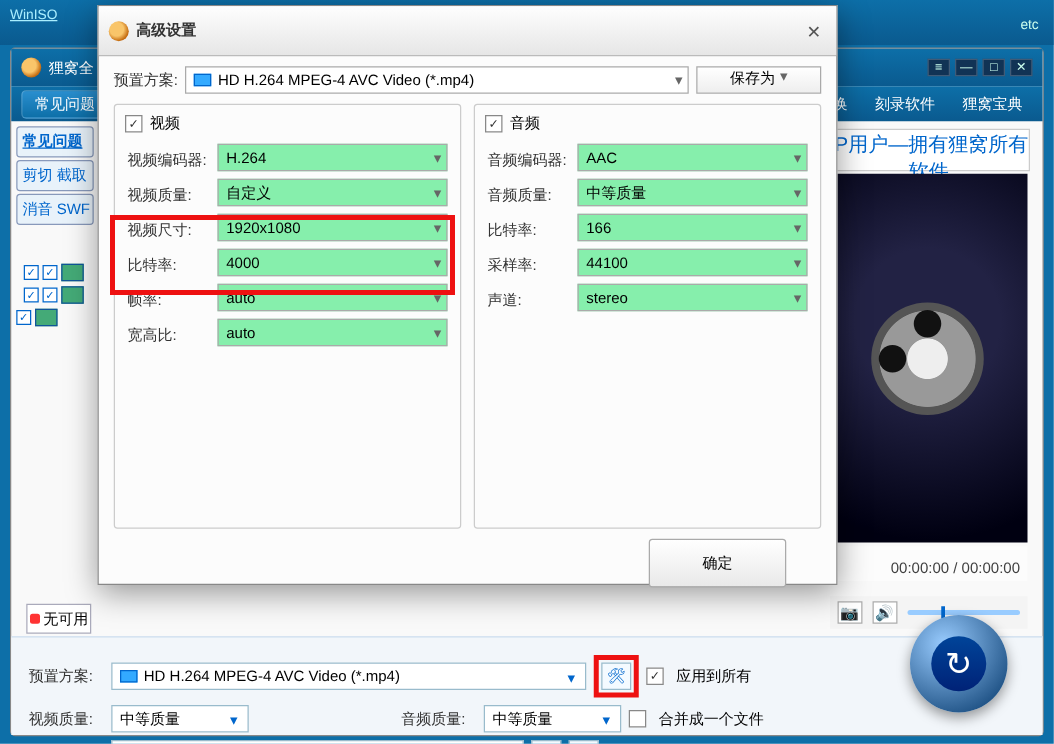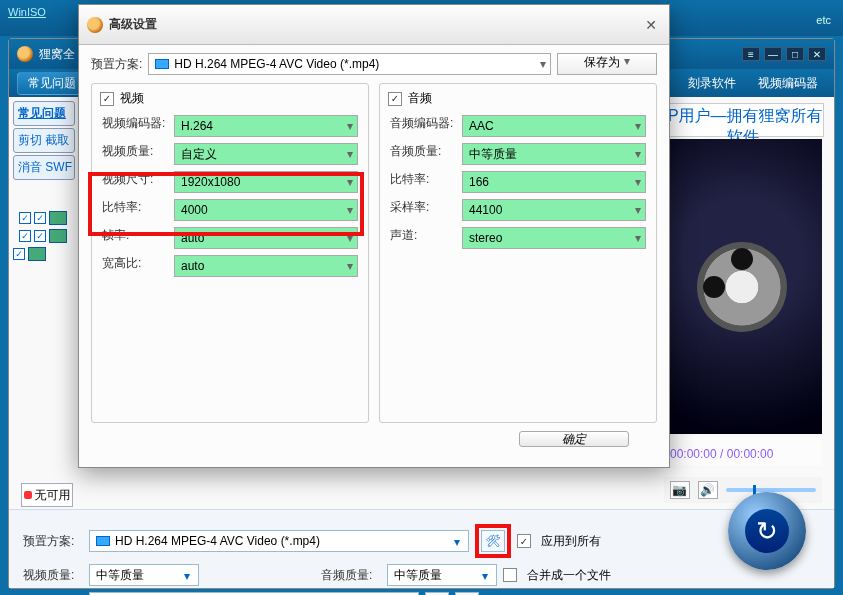--- a/index.html
+++ b/index.html
@@ -30,21 +30,21 @@
 
 .preview { position: absolute; right: 12px; top: 100px; width: 160px; height: 295px; background: radial-gradient(circle at 50% 40%, #224 30%, #001 90%); display:flex;align-items:center;justify-content:center; }
 .preview .reel { width: 90px; height: 90px; border-radius: 50%; background: radial-gradient(circle,#eee 25%,#999 26%,#999 60%,#555 61%); position:relative; }
 .preview .reel::before,.preview .reel::after{content:"";position:absolute;width:22px;height:22px;background:#111;border-radius:50%;}
 .preview .reel::before{left:34px;top:6px;} .preview .reel::after{left:6px;top:34px;}
 
 .promo { position: absolute; right: 10px; top: 64px; width: 162px; height: 34px; background: #fff; border: 1px solid #ccc; text-align: center; padding-top:2px; }
 .promo .l1 { color: #06c; font-size: 16px; }
 .promo .l2 { color: #d00; text-decoration: underline; font-size: 11px; cursor:pointer; }
 
-.timebar { position: absolute; right: 12px; top: 398px; width: 158px; background:#fcfcfc; padding: 10px 6px 4px 6px; text-align:left; color:#8b5cf6; }
+.timebar { position: absolute; right: 12px; top: 398px; width: 158px; background:#fcfcfc; padding: 10px 6px 4px 6px; text-align:right; color:#404040; }
 .ctrl-row { position: absolute; right: 12px; top: 438px; width: 158px; display:flex; align-items:center; gap:8px; background:#f4f4f4; padding:4px 6px; }
 .ctrl-row .sq { width:20px;height:18px;border:1px solid #aaa;background:#fff;display:flex;align-items:center;justify-content:center;color:#06c;cursor:pointer; }
 .ctrl-row .bar { flex:1;height:4px;background:#9cf;border-radius:2px;position:relative; }
 .ctrl-row .bar::after{content:"";position:absolute;left:30%;top:-3px;width:3px;height:10px;background:#06c;}
 
 .bottom-panel { position: absolute; left: 0; right: 0; bottom: 0; top: 470px; background: #f2f6fa; border-top: 1px solid #cde; padding: 8px 14px; }
 .brow { display: flex; align-items: center; margin: 6px 0; gap: 6px; }
 .brow .lbl { width: 60px; color: #333; }
 .sel { height: 22px; border: 1px solid #9bc; background: #fff; display:flex; align-items:center; padding: 0 6px; position:relative; cursor:pointer; }
 .sel .arr { position:absolute; right:4px; top:4px; width:14px;height:14px; display:flex;align-items:center;justify-content:center;color:#06c; }
@@ -71,28 +71,28 @@
 .preset-row .lbl { color:#333; }
 .preset-sel { flex:1; height: 22px; border:1px solid #aaa; background:#fff; display:flex;align-items:center;padding:0 6px;position:relative;cursor:pointer; }
 .preset-sel .arr { position:absolute;right:4px;top:3px;color:#666; }
 .save-as { width: 100px; height:22px; border:1px solid #aaa; background:linear-gradient(#fff,#eee); display:flex;justify-content:center;cursor:pointer; }
 .save-as .arr{margin-left:4px;color:#666;}
 
 .cols { display:flex; gap:10px; margin-top:8px; }
 .group { flex:1; border:1px solid #ccc; border-radius:3px; padding: 8px 10px 14px 10px; height: 340px; }
 .group-hd { display:flex; align-items:center; margin: -2px 0 8px -2px; }
 .group-hd .gchk { width:14px;height:14px;border:1px solid #888;background:#fff;display:inline-flex;align-items:center;justify-content:center;color:#333;font-size:10px;margin-right:6px;cursor:pointer; }
-.field { display:flex; align-items:flex-start; margin: 6px 0; gap:6px; position:relative; }
+.field { display:flex; align-items:flex-end; margin: 6px 0; gap:6px; position:relative; }
 .field .flbl { width: 66px; color:#333; }
 .field .fsel { flex:1; height: 22px; border:1px solid #aaa; background:#86efac; display:flex;align-items:center;padding:0 6px;position:relative;cursor:pointer; }
 .field .fsel .arr{position:absolute;right:4px;top:3px;color:#666;}
 .hl-box { position:absolute; border: 4px solid #e11; pointer-events:none; }
 
 .dlg-btns { display:flex; justify-content:flex-end; gap:30px; padding: 8px 28px 0 0; }
-.dlg-btn { width: 110px; height: 16px; border:1px solid #aaa; background:linear-gradient(#fff,#e9e9e9); display:flex;align-items:center;justify-content:center;cursor:pointer; border-radius:3px;font-style:italic; }
+.dlg-btn { width: 110px; height: 39px; border:1px solid #aaa; background:linear-gradient(#fff,#e9e9e9); display:flex;align-items:center;justify-content:center;cursor:pointer; border-radius:3px; }
 </style>
 </head>
 <body>
 
 <div class="bg-top">
   <span class="desk">WinISO</span>
   <span class="etc">etc</span>
 </div>
 
 <div class="app-window">
@@ -101,21 +101,21 @@
     <span class="ttl">狸窝全</span>
     <span class="wbtn">≡</span>
     <span class="wbtn">—</span>
     <span class="wbtn">□</span>
     <span class="wbtn">✕</span>
   </div>
   <div class="app-menubar">
     <span class="menu-btn">常见问题</span>
     <span class="menu-lbl">转换</span>
     <span class="menu-lbl">刻录软件</span>
-    <span class="menu-lbl">视频编码器</span>
+    <span class="menu-lbl">狸窝宝典</span>
   </div>
 
   <div class="side-tabs">
     <div class="tb">常见问题</div>
     <div class="tb">剪切 截取</div>
     <div class="tb">消音 SWF</div>
   </div>
 
   <div class="sidebar-tree">
     <div class="tree-row">

